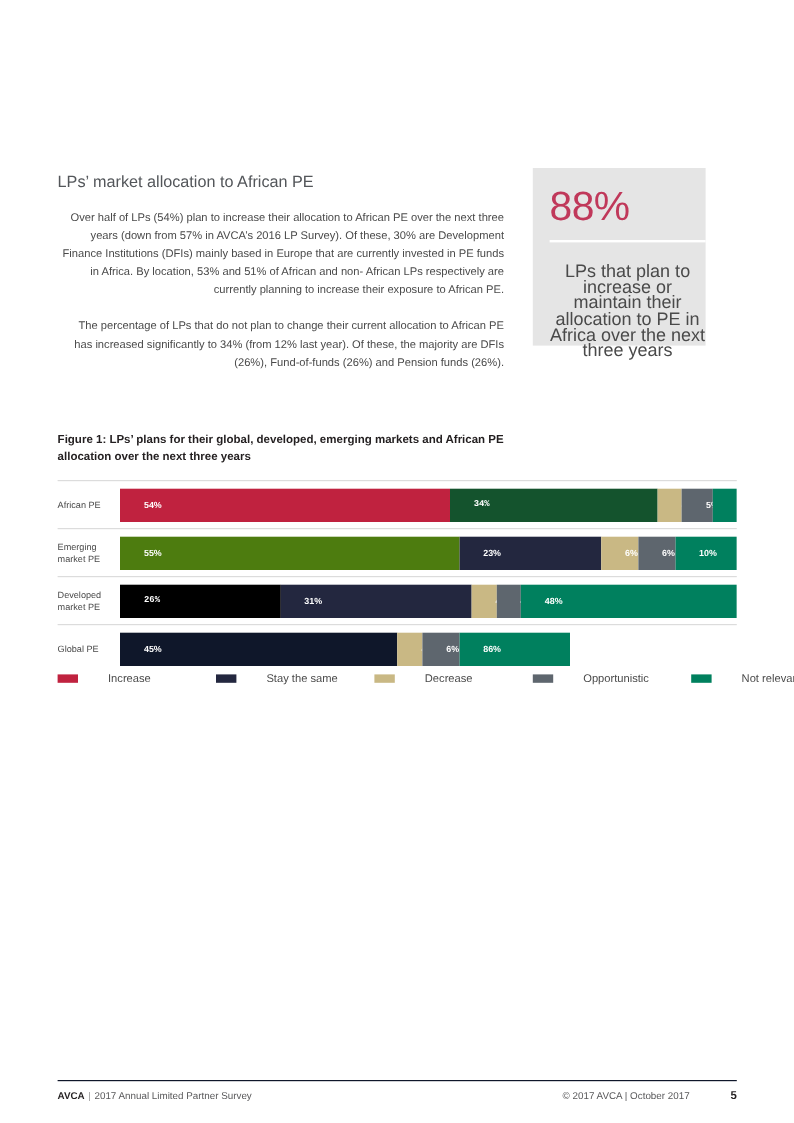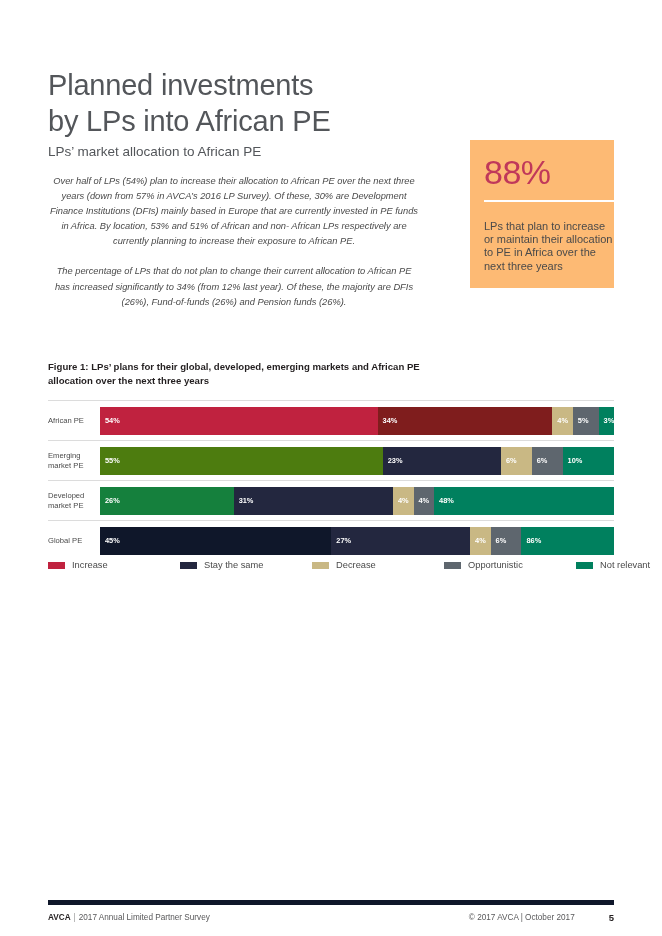--- a/index.html
+++ b/index.html
@@ -51,53 +51,53 @@
     position: absolute;
     left: 48px;
     top: 174px;
     width: 372px;
   }
   .para {
     font-size: 9.3px;
     line-height: 15.1px;
     color: #4a4a4a;
     margin: 0 0 15px 0;
-    text-align: center;
-    font-style: italic;
+    text-align: right;
   }
   .para:last-child { margin-bottom: 0; }
 
   
   .callout {
     position: absolute;
-    left: 470px;
+    left: 444px;
     top: 140px;
     width: 144px;
     height: 148px;
-    background: #fdba74;
+    background: #e5e5e5;
     box-sizing: border-box;
     padding: 10px 0 12px 14px;
   }
   .callout-stat {
     font-size: 34px;
     line-height: 40px;
     font-weight: 300;
     color: #c0385a;
     letter-spacing: -0.5px;
     margin-top: 2px;
   }
   .callout-rule {
     height: 2px;
     background: #ffffff;
     margin: 8px 0 18px 0;
   }
   .callout-text {
-    font-size: 11px;
+    font-size: 15px;
     line-height: 13.2px;
     color: #4a4a4a;
+    text-align: center;
   }
 
   
   .fig-caption {
     position: absolute;
     left: 48px;
     top: 360px;
     width: 380px;
     font-size: 9.6px;
     line-height: 13.5px;
@@ -132,21 +132,21 @@
     flex: 1 1 auto;
     height: 28px;
     display: flex;
     overflow: hidden;
   }
   .seg {
     height: 100%;
     display: flex;
     align-items: center;
     box-sizing: border-box;
-    padding-left: 5px;
+    padding-left: 20px;
     overflow: hidden;
   }
   .seg span {
     font-size: 7.4px;
     font-weight: 700;
     color: #ffffff;
     white-space: nowrap;
   }
 
   
@@ -155,40 +155,41 @@
     left: 48px;
     top: 560px;
     width: 566px;
     display: flex;
   }
   .legend-item {
     display: flex;
     align-items: center;
     width: 132px;
     flex: 0 0 132px;
+    gap: 18px;
   }
   .legend-swatch {
     width: 17px;
     height: 7px;
     flex: 0 0 17px;
     margin-right: 7px;
   }
   .legend-label {
     font-size: 9.3px;
     color: #4a4a4a;
     white-space: nowrap;
   }
 
   
   .footer {
     position: absolute;
     left: 48px;
     top: 900px;
     width: 566px;
-    border-top: 5px solid #0f172a;
+    border-top: 1px solid #0f172a;
     padding-top: 7px;
     display: flex;
     align-items: center;
   }
   .footer-left {
     font-size: 8.2px;
     color: #58585a;
     flex: 1 1 auto;
   }
   .footer-brand {
@@ -206,24 +207,20 @@
     font-size: 9.5px;
     font-weight: 700;
     color: #231f20;
   }
 </style>
 </head>
 <body>
 
 <div class="page">
 
-  <h1 class="title">
-    <span class="title-line">Planned investments</span>
-    <span class="title-line">by LPs into African PE</span>
-  </h1>
 
   <div class="subtitle">LPs’ market allocation to African PE</div>
 
   <div class="body-col">
     <p class="para">Over half of LPs (54%) plan to increase their allocation to African PE over the next three years (down from 57% in AVCA’s 2016 LP Survey). Of these, 30% are Development Finance Institutions (DFIs) mainly based in Europe that are currently invested in PE funds in Africa. By location, 53% and 51% of African and non- African LPs respectively are currently planning to increase their exposure to African PE.</p>
     <p class="para">The percentage of LPs that do not plan to change their current allocation to African PE has increased significantly to 34% (from 12% last year). Of these, the majority are DFIs (26%), Fund-of-funds (26%) and Pension funds (26%).</p>
   </div>
 
   <div class="callout">
     <div class="callout-stat">88%</div>
@@ -235,21 +232,21 @@
 
   <div class="chart">
       <div class="chart-row">
         <div class="row-label">
           <div>African PE</div>
         </div>
         <div class="bar">
           <div class="seg" style="width: 54%; background: rgb(192, 34, 63);">
             <span>54%</span>
           </div>
-          <div class="seg" style="width: 34%; background: #7f1d1d;">
+          <div class="seg" style="width: 34%; background: #14532d; font-family: Liberation Mono, monospace;">
             <span>34%</span>
           </div>
           <div class="seg" style="width: 4%; background: rgb(201, 184, 132);">
             <span>4%</span>
           </div>
           <div class="seg" style="width: 5%; background: rgb(94, 102, 110);">
             <span>5%</span>
           </div>
           <div class="seg" style="width: 3%; background: rgb(0, 128, 94);">
             <span>3%</span>
@@ -278,21 +275,21 @@
             <span>10%</span>
           </div>
         </div>
       </div>
       <div class="chart-row">
         <div class="row-label">
           <div>Developed</div>
           <div>market PE</div>
         </div>
         <div class="bar">
-          <div class="seg" style="width: 26%; background: #15803d;">
+          <div class="seg" style="width: 26%; background: #000000; font-family: Liberation Mono, monospace;">
             <span>26%</span>
           </div>
           <div class="seg" style="width: 31%; background: rgb(35, 39, 63);">
             <span>31%</span>
           </div>
           <div class="seg" style="width: 4%; background: rgb(201, 184, 132);">
             <span>4%</span>
           </div>
           <div class="seg" style="width: 4%; background: rgb(94, 102, 110);">
             <span>4%</span>
@@ -302,23 +299,20 @@
           </div>
         </div>
       </div>
       <div class="chart-row">
         <div class="row-label">
           <div>Global PE</div>
         </div>
         <div class="bar">
           <div class="seg" style="width: 45%; background: #0f172a;">
             <span>45%</span>
-          </div>
-          <div class="seg" style="width: 27%; background: rgb(35, 39, 63);">
-            <span>27%</span>
           </div>
           <div class="seg" style="width: 4%; background: rgb(201, 184, 132);">
             <span>4%</span>
           </div>
           <div class="seg" style="width: 6%; background: rgb(94, 102, 110);">
             <span>6%</span>
           </div>
           <div class="seg" style="width: 18%; background: rgb(0, 128, 94);">
             <span>86%</span>
           </div>

